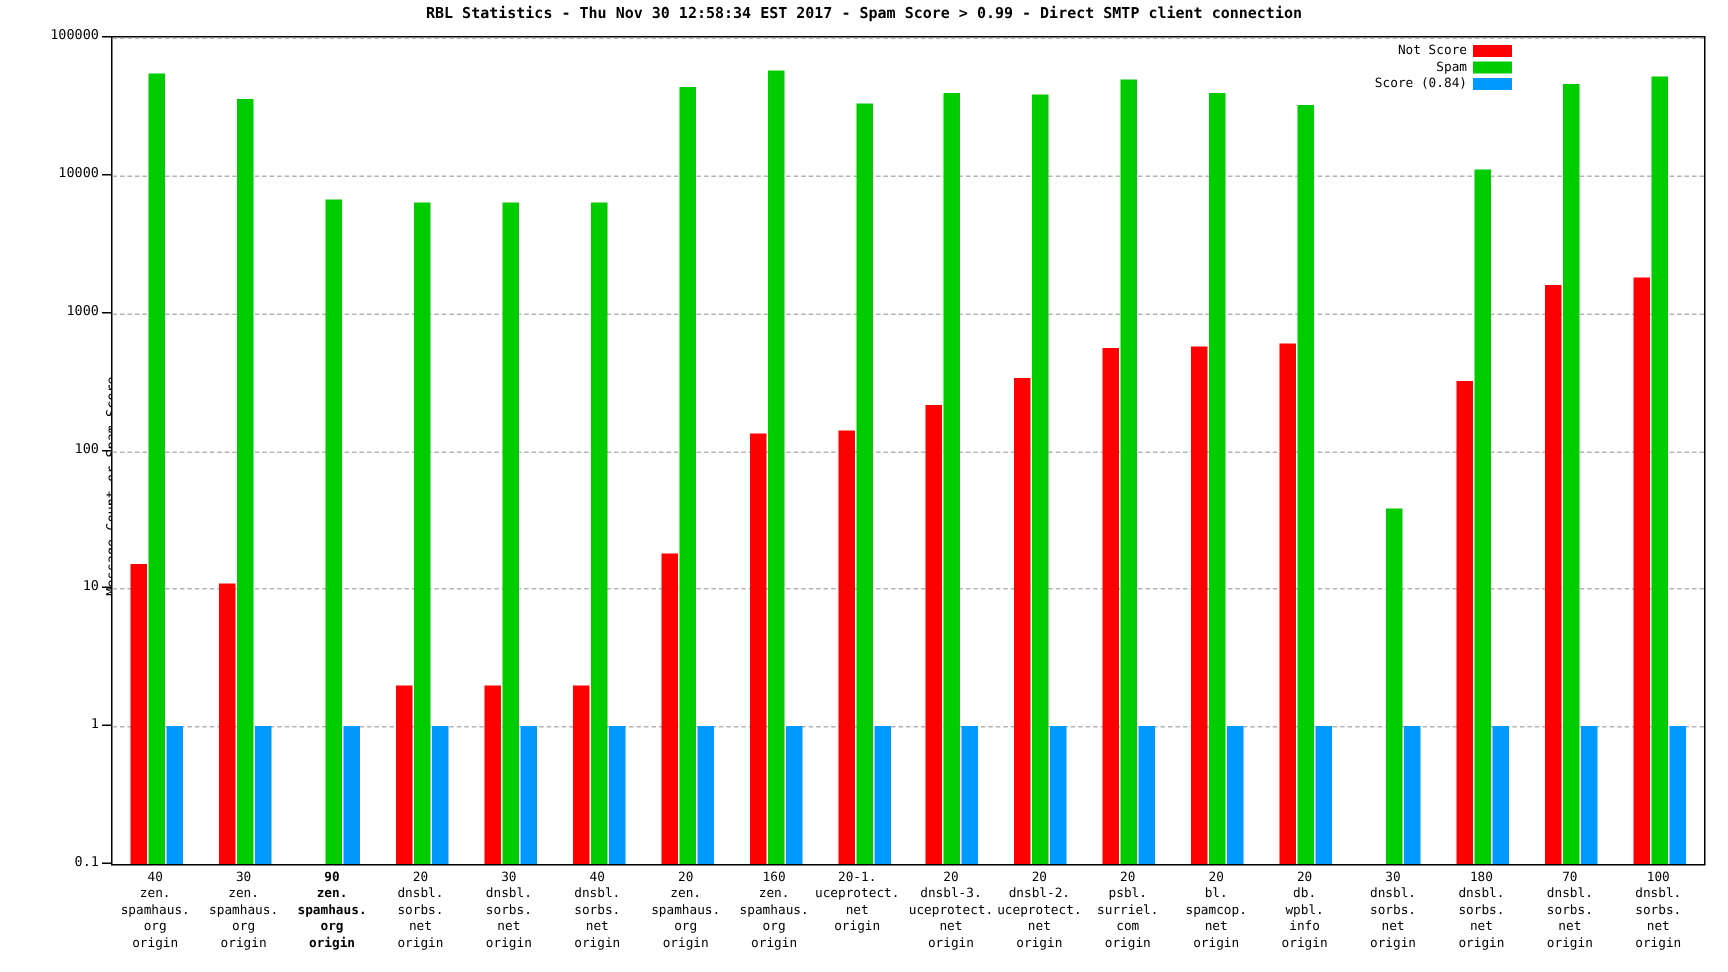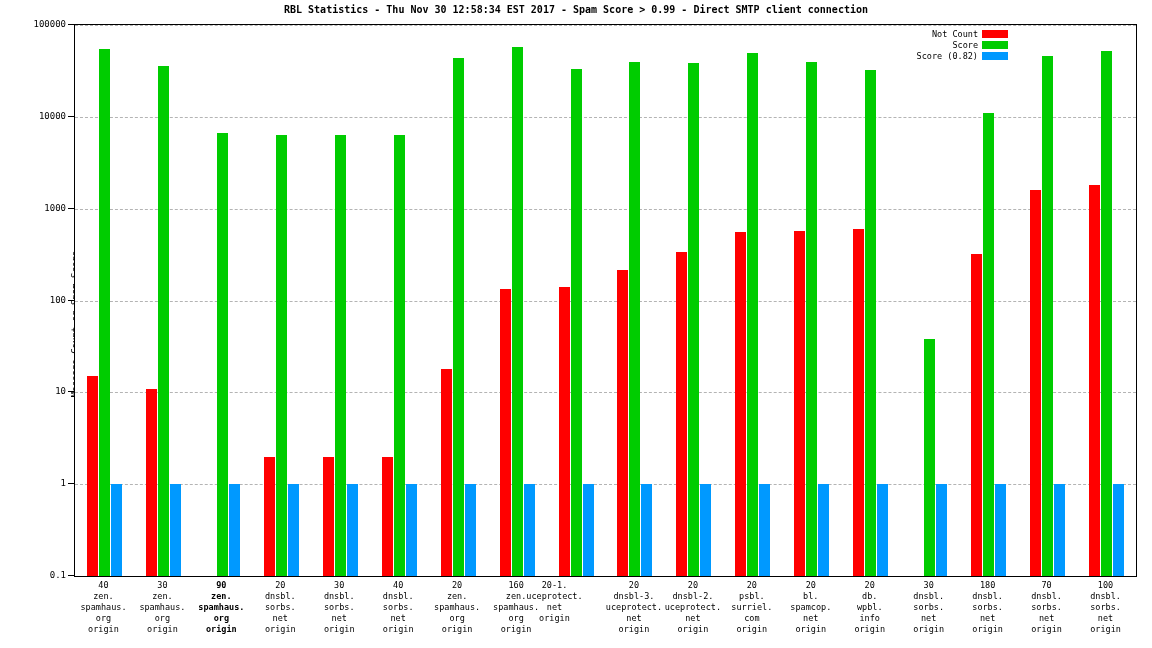--- a/index.html
+++ b/index.html
@@ -299,21 +299,21 @@
       <div class="xlabel" style="left: 353.667px; width: 58.9444px;">20
 zen.
 spamhaus.
 org
 origin</div>
       <div class="xlabel" style="left: 412.611px; width: 58.9444px;">160
 zen.
 spamhaus.
 org
 origin</div>
-      <div class="xlabel" style="left: 451px; width: 58.9444px;">20-1.
+      <div class="xlabel" style="left: 468px; width: 58.9444px;">20-1.
 uceprotect.
 net
 origin</div>
       <div class="xlabel" style="left: 530.5px; width: 58.9444px;">20
 dnsbl-3.
 uceprotect.
 net
 origin</div>
       <div class="xlabel" style="left: 589.444px; width: 58.9444px;">20
 dnsbl-2.
@@ -352,26 +352,26 @@
 origin</div>
       <div class="xlabel" style="left: 1002.06px; width: 58.9444px;">100
 dnsbl.
 sorbs.
 net
 origin</div>
     </div>
 
   <div id="legend">
       <div class="legend-row">
-        <span class="legend-label">Not Count</span>
+        <span class="legend-label">Not Score</span>
         <span class="legend-swatch" style="background: rgb(255, 0, 0);"></span>
       </div>
       <div class="legend-row">
-        <span class="legend-label">Score</span>
+        <span class="legend-label">Spam</span>
         <span class="legend-swatch" style="background: rgb(0, 204, 0);"></span>
       </div>
       <div class="legend-row">
-        <span class="legend-label">Score (0.82)</span>
+        <span class="legend-label">Score (0.84)</span>
         <span class="legend-swatch" style="background: rgb(0, 153, 255);"></span>
       </div>
     </div>
 
 </div>
 
 </body></html>

